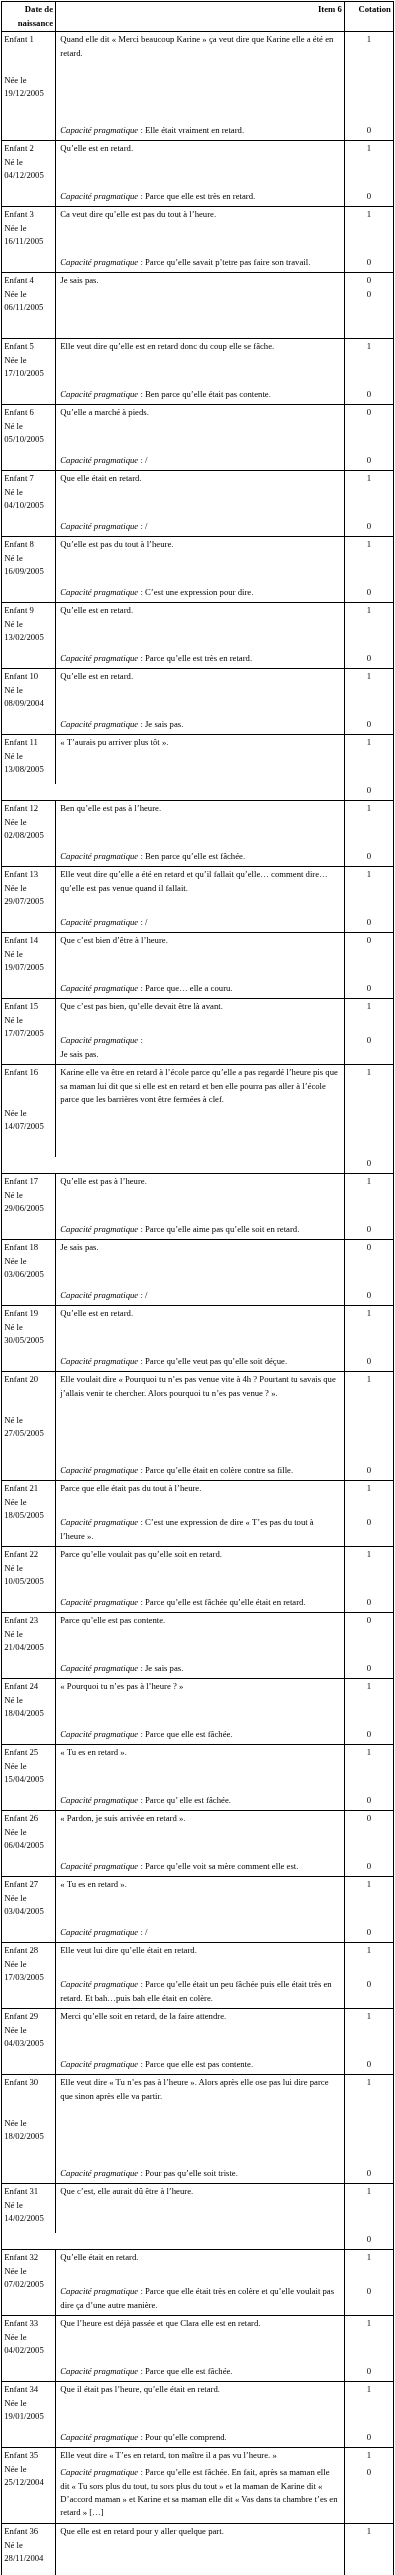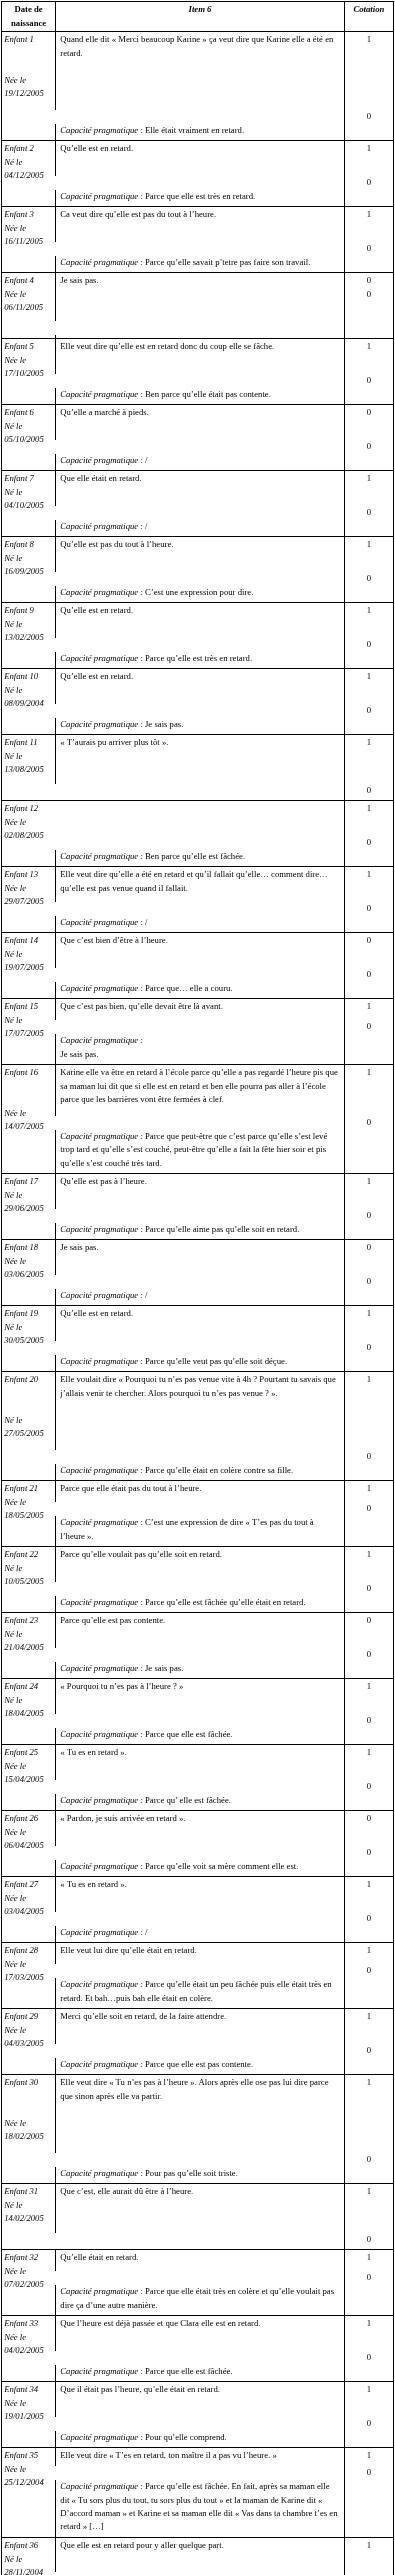--- a/index.html
+++ b/index.html
@@ -12,49 +12,47 @@
   }
   .doc-table{
     margin:1.1px;
     border:1.1px solid #000;
     background:#fff;
   }
   .hdr{
     display:grid;
     grid-template-columns:53px 1fr 49px;
     font-weight:bold;
-    text-align:center;
+    text-align:right;
   }
   .hdr .hcell{padding:1.1px 2.1px;}
-  .hdr .hcell.b{border-left:1.1px solid #000;font-style:italic;}
+  .hdr .hcell.b{border-left:1.1px solid #000;}
   .row{
     display:grid;
     grid-template-columns:53px 1fr 49px;
     grid-template-rows:1fr auto;
     border-top:1.1px solid #000;
     min-height:65px;
   }
   .row.tall{min-height:108px;}
   .c-date{
     grid-column:1;grid-row:1 / span 2;
     padding:1.1px 1.6px 2.1px 2.1px;
-    font-style:italic;
   }
   .c-date .born.gap{margin-top:27px;}
   .c-resp{
     grid-column:2;grid-row:1;
     border-left:1.1px solid #000;
     padding:1.1px 4.2px 3.2px 4.2px;
     white-space:pre-line;
   }
   .c-cap{
     grid-column:2;grid-row:2;
     border-left:1.1px solid #000;
     padding:0 4.2px 3.2px 4.2px;
-    margin-top:14px;
   }
   .c-cap .cap-text{white-space:pre-line;}
   .c-cot1{
     grid-column:3;grid-row:1;
     border-left:1.1px solid #000;
     text-align:center;
     padding-top:1.1px;
     white-space:pre-line;
   }
   .c-cot2{
@@ -230,20 +228,21 @@
   </div>
 
   <div class="row">
     <div class="c-date">
       <div>Enfant 12</div>
       <div class="born">
         <div>Née le</div>
         <div>02/08/2005</div>
       </div>
     </div>
+    <div class="c-resp">Ben qu’elle est pas à l’heure.</div>
     <div class="c-cap"><span class="cap-label">Capacité pragmatique</span> : <span class="cap-text">Ben parce qu’elle est fâchée.</span></div>
     <div class="c-cot1">1</div>
     <div class="c-cot2">0</div>
   </div>
 
   <div class="row">
     <div class="c-date">
       <div>Enfant 13</div>
       <div class="born">
         <div>Née le</div>
@@ -287,21 +286,20 @@
 
   <div class="row tall">
     <div class="c-date">
       <div>Enfant 16</div>
       <div class="born gap">
         <div>Née le</div>
         <div>14/07/2005</div>
       </div>
     </div>
     <div class="c-resp">Karine elle va être en retard à l’école parce qu’elle a pas regardé l’heure pis que sa maman lui dit que si elle est en retard et ben elle pourra pas aller à l’école parce que les barrières vont être fermées à clef.</div>
-    <div class="c-cap"><span class="cap-label">Capacité pragmatique</span> : <span class="cap-text">Parce que peut-être que c’est parce qu’elle s’est levé trop tard et qu’elle s’est couché, peut-être qu’elle a fait la fête hier soir et pis qu’elle s’est couché très tard.</span></div>
     <div class="c-cot1">1</div>
     <div class="c-cot2">0</div>
   </div>
 
   <div class="row">
     <div class="c-date">
       <div>Enfant 17</div>
       <div class="born">
         <div>Né le</div>
         <div>29/06/2005</div>

